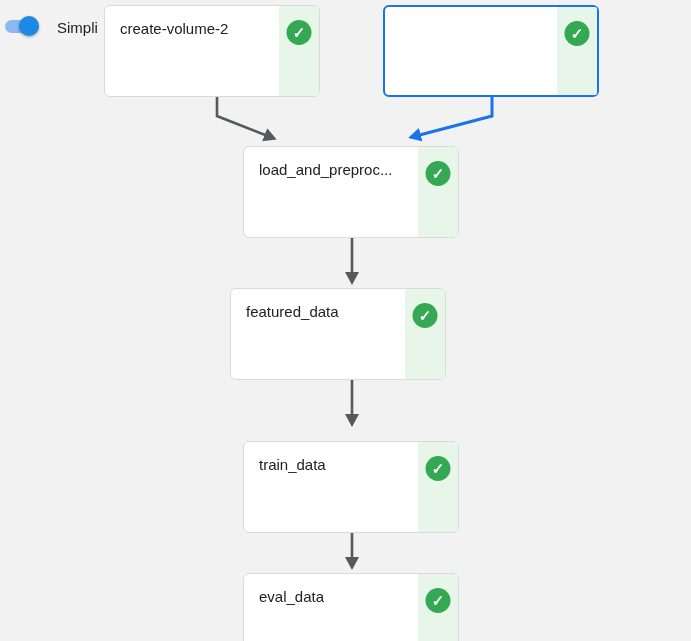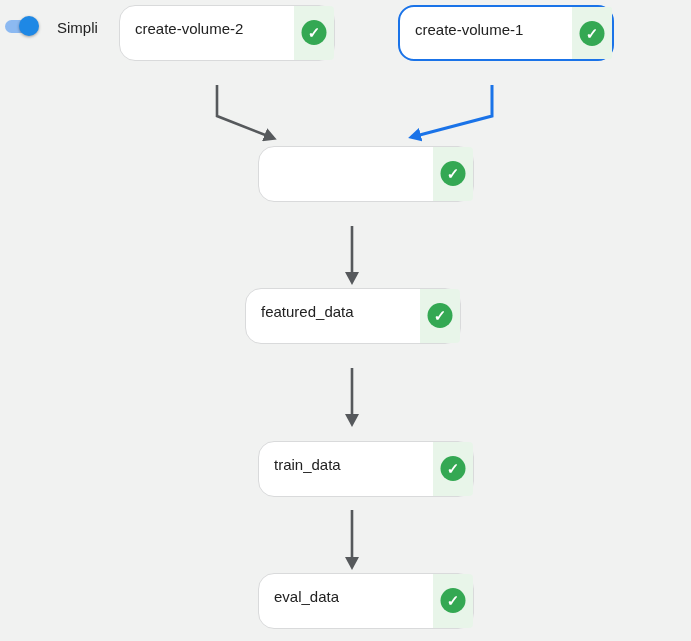--- a/index.html
+++ b/index.html
@@ -44,27 +44,26 @@
   }
   .edge { fill: none; stroke-width: 2.6px; }
   .edge.gray { stroke: var(--edge-gray, #56595c); }
   .edge.blue { stroke: var(--edge-blue, #1a73e8); stroke-width: 3px; }
   .ah-gray { fill: var(--edge-gray, #56595c); }
   .ah-blue { fill: var(--edge-blue, #1a73e8); }
 
   
   .node {
     position: absolute; z-index: 3;
-    width: 216px; height: 56px;
+    width: 216px; height: 92px;
     box-sizing: border-box;
     background: var(--node-bg, #fff);
     border: 1px solid var(--node-border, #d9dadb);
-    border-radius: 16px;
+    border-radius: 6px;
     cursor: pointer;
-    margin-left: 15px;
   }
   .node.selected {
     border: 2px solid var(--selected-border, #1a73e8);
   }
   .node-label {
     position: absolute; left: 15px; top: 14px;
     max-width: 158px;
     font-size: 15px; color: var(--label-color, #212121);
     white-space: nowrap; overflow: hidden;
   }
@@ -116,29 +115,29 @@
   <div class="node" style="left:104px; top:5px;">
     <span class="node-label">create-volume-2</span>
     <span class="status-strip">
       <span class="check-circle">
         <span class="check-glyph">✓</span>
       </span>
     </span>
   </div>
 
   <div class="node selected" style="left:383px; top:5px;">
-    <span class="node-label">create-volume-1</span>
     <span class="status-strip">
       <span class="check-circle">
         <span class="check-glyph">✓</span>
       </span>
     </span>
   </div>
 
   <div class="node" style="left:243px; top:146px;">
+    <span class="node-label">load_and_preproc...</span>
     <span class="status-strip">
       <span class="check-circle">
         <span class="check-glyph">✓</span>
       </span>
     </span>
   </div>
 
   <div class="node" style="left:230px; top:288px;">
     <span class="node-label">featured_data</span>
     <span class="status-strip">

